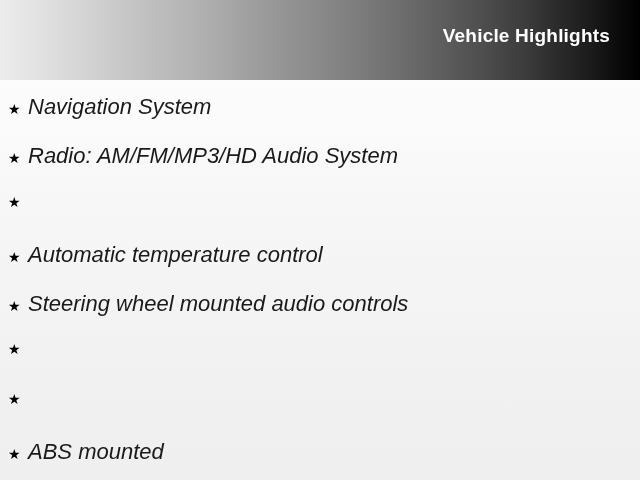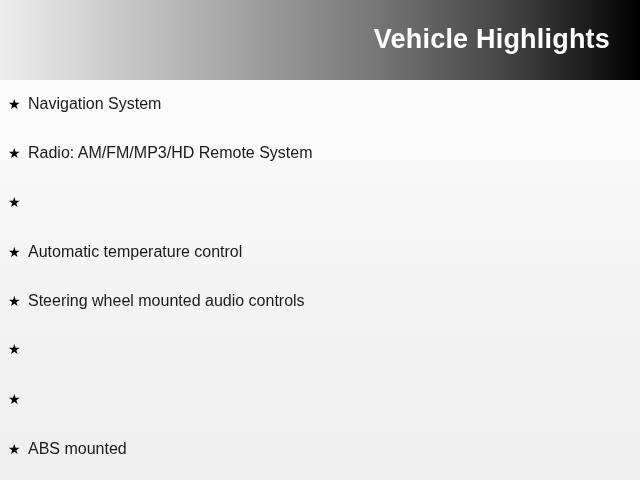--- a/index.html
+++ b/index.html
@@ -46,21 +46,21 @@
         #2b2b2b 87%,
         #1c1c1c 92%,
         #0d0d0d 96%,
         #000000 100%);
   }
 
   #header-title {
     position: absolute;
     right: 30px;
     top: 26px;
-    font-size: 27px;
+    font-size: 19px;
     font-weight: bold;
     color: #ffffff;
     letter-spacing: 0.2px;
     white-space: nowrap;
     line-height: 1;
   }
 
   
   #highlights-list {
     position: absolute;
@@ -84,45 +84,46 @@
     display: inline-block;
     width: 20px;
     flex: 0 0 20px;
     font-size: 14px;
     line-height: 1;
     color: #000000;
     text-align: left;
   }
 
   .highlight-label {
-    font-size: 16px;
+    font-size: 22px;
     line-height: 1;
     color: #1a1a1a;
     white-space: nowrap;
+    font-style: italic;
   }
 </style>
 </head>
 <body>
 
 <div id="slide">
 
   <div id="header-banner">
     <div id="header-title">Vehicle Highlights</div>
   </div>
 
   <ul id="highlights-list">
 
     <li class="highlight-item">
       <span class="bullet-star">★</span>
       <span class="highlight-label">Navigation System</span>
     </li>
 
     <li class="highlight-item">
       <span class="bullet-star">★</span>
-      <span class="highlight-label">Radio: AM/FM/MP3/HD Remote System</span>
+      <span class="highlight-label">Radio: AM/FM/MP3/HD Audio System</span>
     </li>
 
     <li class="highlight-item">
       <span class="bullet-star">★</span>
     </li>
 
     <li class="highlight-item">
       <span class="bullet-star">★</span>
       <span class="highlight-label">Automatic temperature control</span>
     </li>

